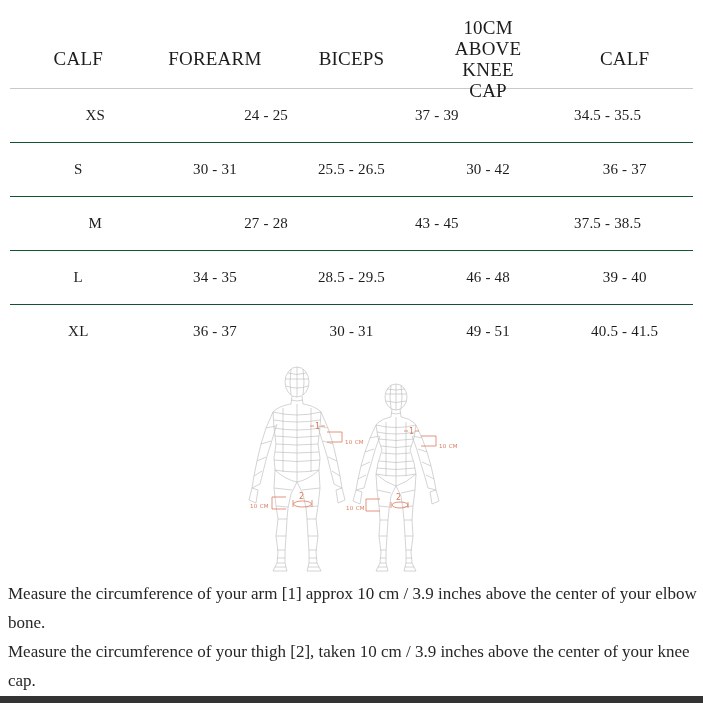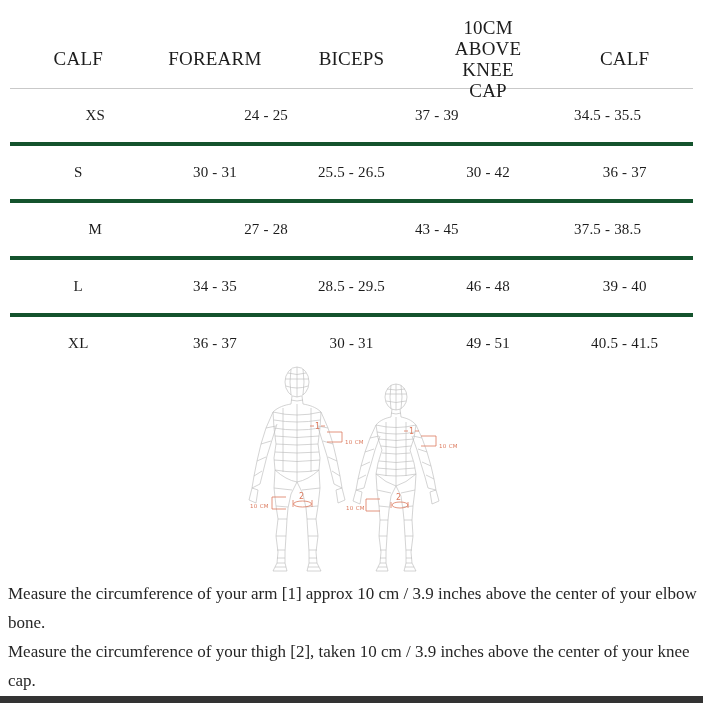--- a/index.html
+++ b/index.html
@@ -2,21 +2,21 @@
 <html><head>
 <meta charset="utf-8">
 <style>
   html,body{margin:0;padding:0;}
   body{
     width:703px;height:703px;position:relative;background:#ffffff;
     font-family:"Liberation Serif", serif;color:#1f1f1f;overflow:hidden;
   }
   
   .size-table{position:absolute;top:30px;left:10px;width:683px;}
-  .trow{display:flex;height:53px;border-bottom:4px solid #14532d;}
+  .trow{display:flex;height:53px;border-bottom:1px solid #14532d;}
   .trow.thead{height:58px;border-bottom:1px solid #c9c9c9;}
   .trow.last{border-bottom:none;}
   .tcell{flex:1 1 20%;display:flex;align-items:center;justify-content:center;
     font-size:15px;letter-spacing:0.2px;color:#1c1c1c;text-align:center;}
   .trow.thead .tcell{font-size:19px;}
   .wrapcell{display:inline-block;width:92px;line-height:21px;text-align:center;}
   
   .figure-wrap{position:absolute;left:230px;top:366px;width:240px;height:212px;}
   .figure-wrap svg{display:block;}
   .mesh{stroke:#bdbdbd;stroke-width:0.65;fill:none;}

